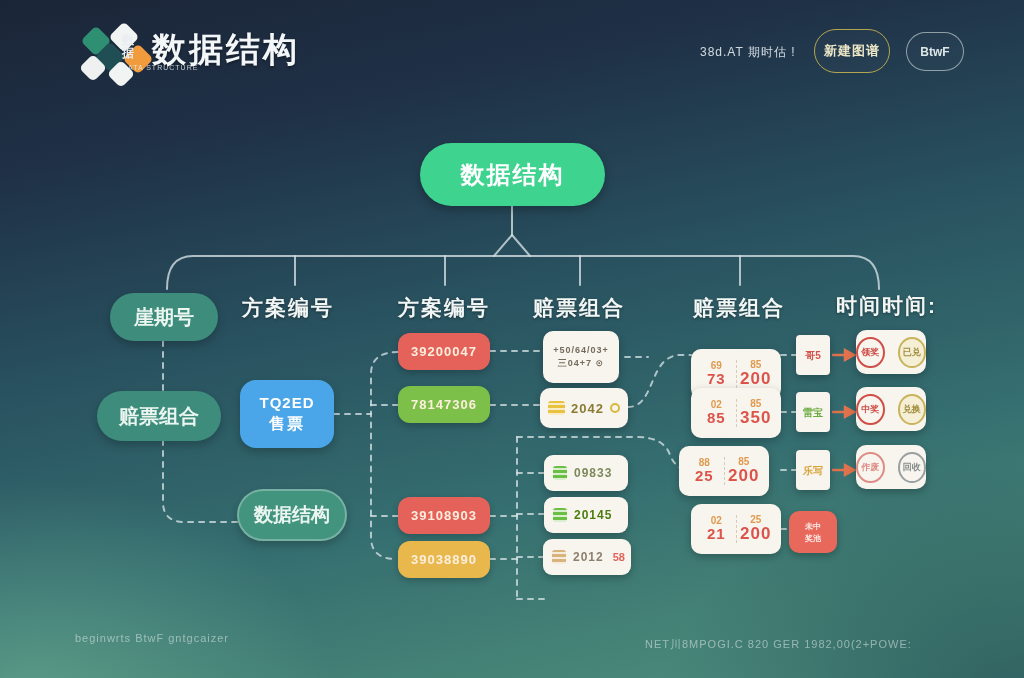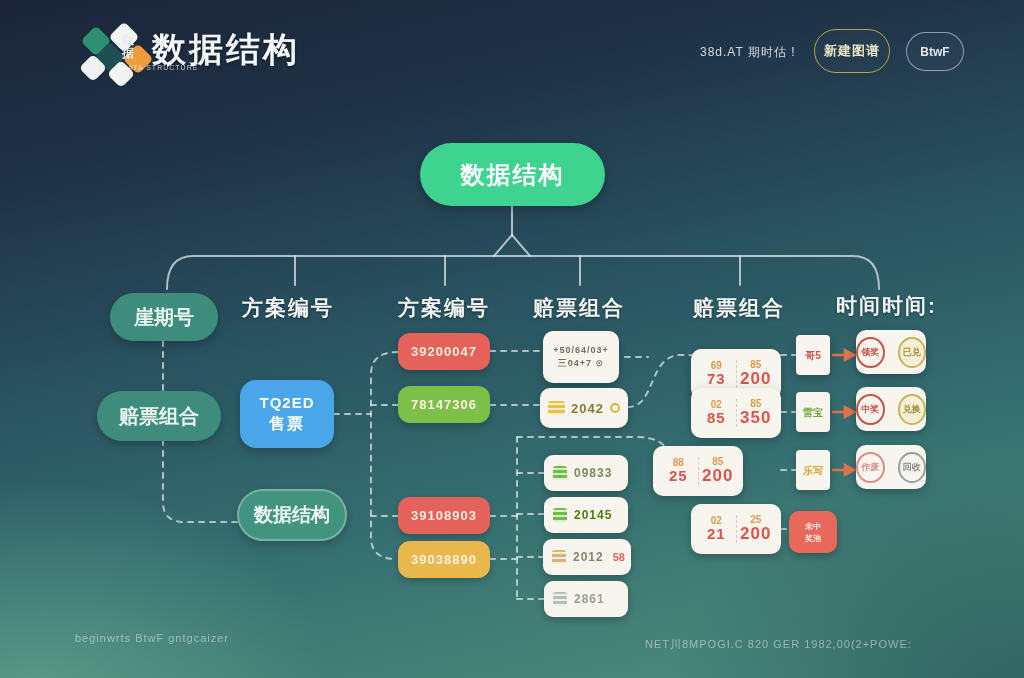--- a/index.html
+++ b/index.html
@@ -171,24 +171,20 @@
   </div>
   <div class="node wcard mini-card" style="left:544px;top:497px;">
     <span class="grid-icon" style="background-color:#6cbf45;"></span>
     <span class="mini-text" style="color:#4d7c0f;">20145</span>
   </div>
   <div class="node wcard mini-card" style="left:543px;top:539px;width:88px;">
     <span class="grid-icon" style="background-color:#d8b37c;"></span>
     <span class="mini-text" style="color:#8c8070;">2012</span>
     <span class="mini-badge">58</span>
   </div>
-  <div class="node wcard mini-card" style="left:544px;top:581px;">
-    <span class="grid-icon" style="background-color:#b9beb3;"></span>
-    <span class="mini-text" style="color:#9aa096;">2861</span>
-  </div>
 
   <div class="node wcard ticket" style="left:691px;top:330px;margin-top:19px;">
     <div class="half">
       <span class="t-top">69</span>
       <span class="t-bot">73</span>
     </div>
     <div class="half big">
       <span class="t-top">85</span>
       <span class="t-bot">200</span>
     </div>
@@ -196,21 +192,21 @@
   <div class="node wcard ticket" style="left:691px;top:388px;">
     <div class="half">
       <span class="t-top">02</span>
       <span class="t-bot">85</span>
     </div>
     <div class="half big">
       <span class="t-top">85</span>
       <span class="t-bot">350</span>
     </div>
   </div>
-  <div class="node wcard ticket" style="left:653px;top:446px;">
+  <div class="node wcard ticket" style="left:679px;top:446px;">
     <div class="half">
       <span class="t-top">88</span>
       <span class="t-bot">25</span>
     </div>
     <div class="half big">
       <span class="t-top">85</span>
       <span class="t-bot">200</span>
     </div>
   </div>
   <div class="node wcard ticket" style="left:691px;top:504px;">

